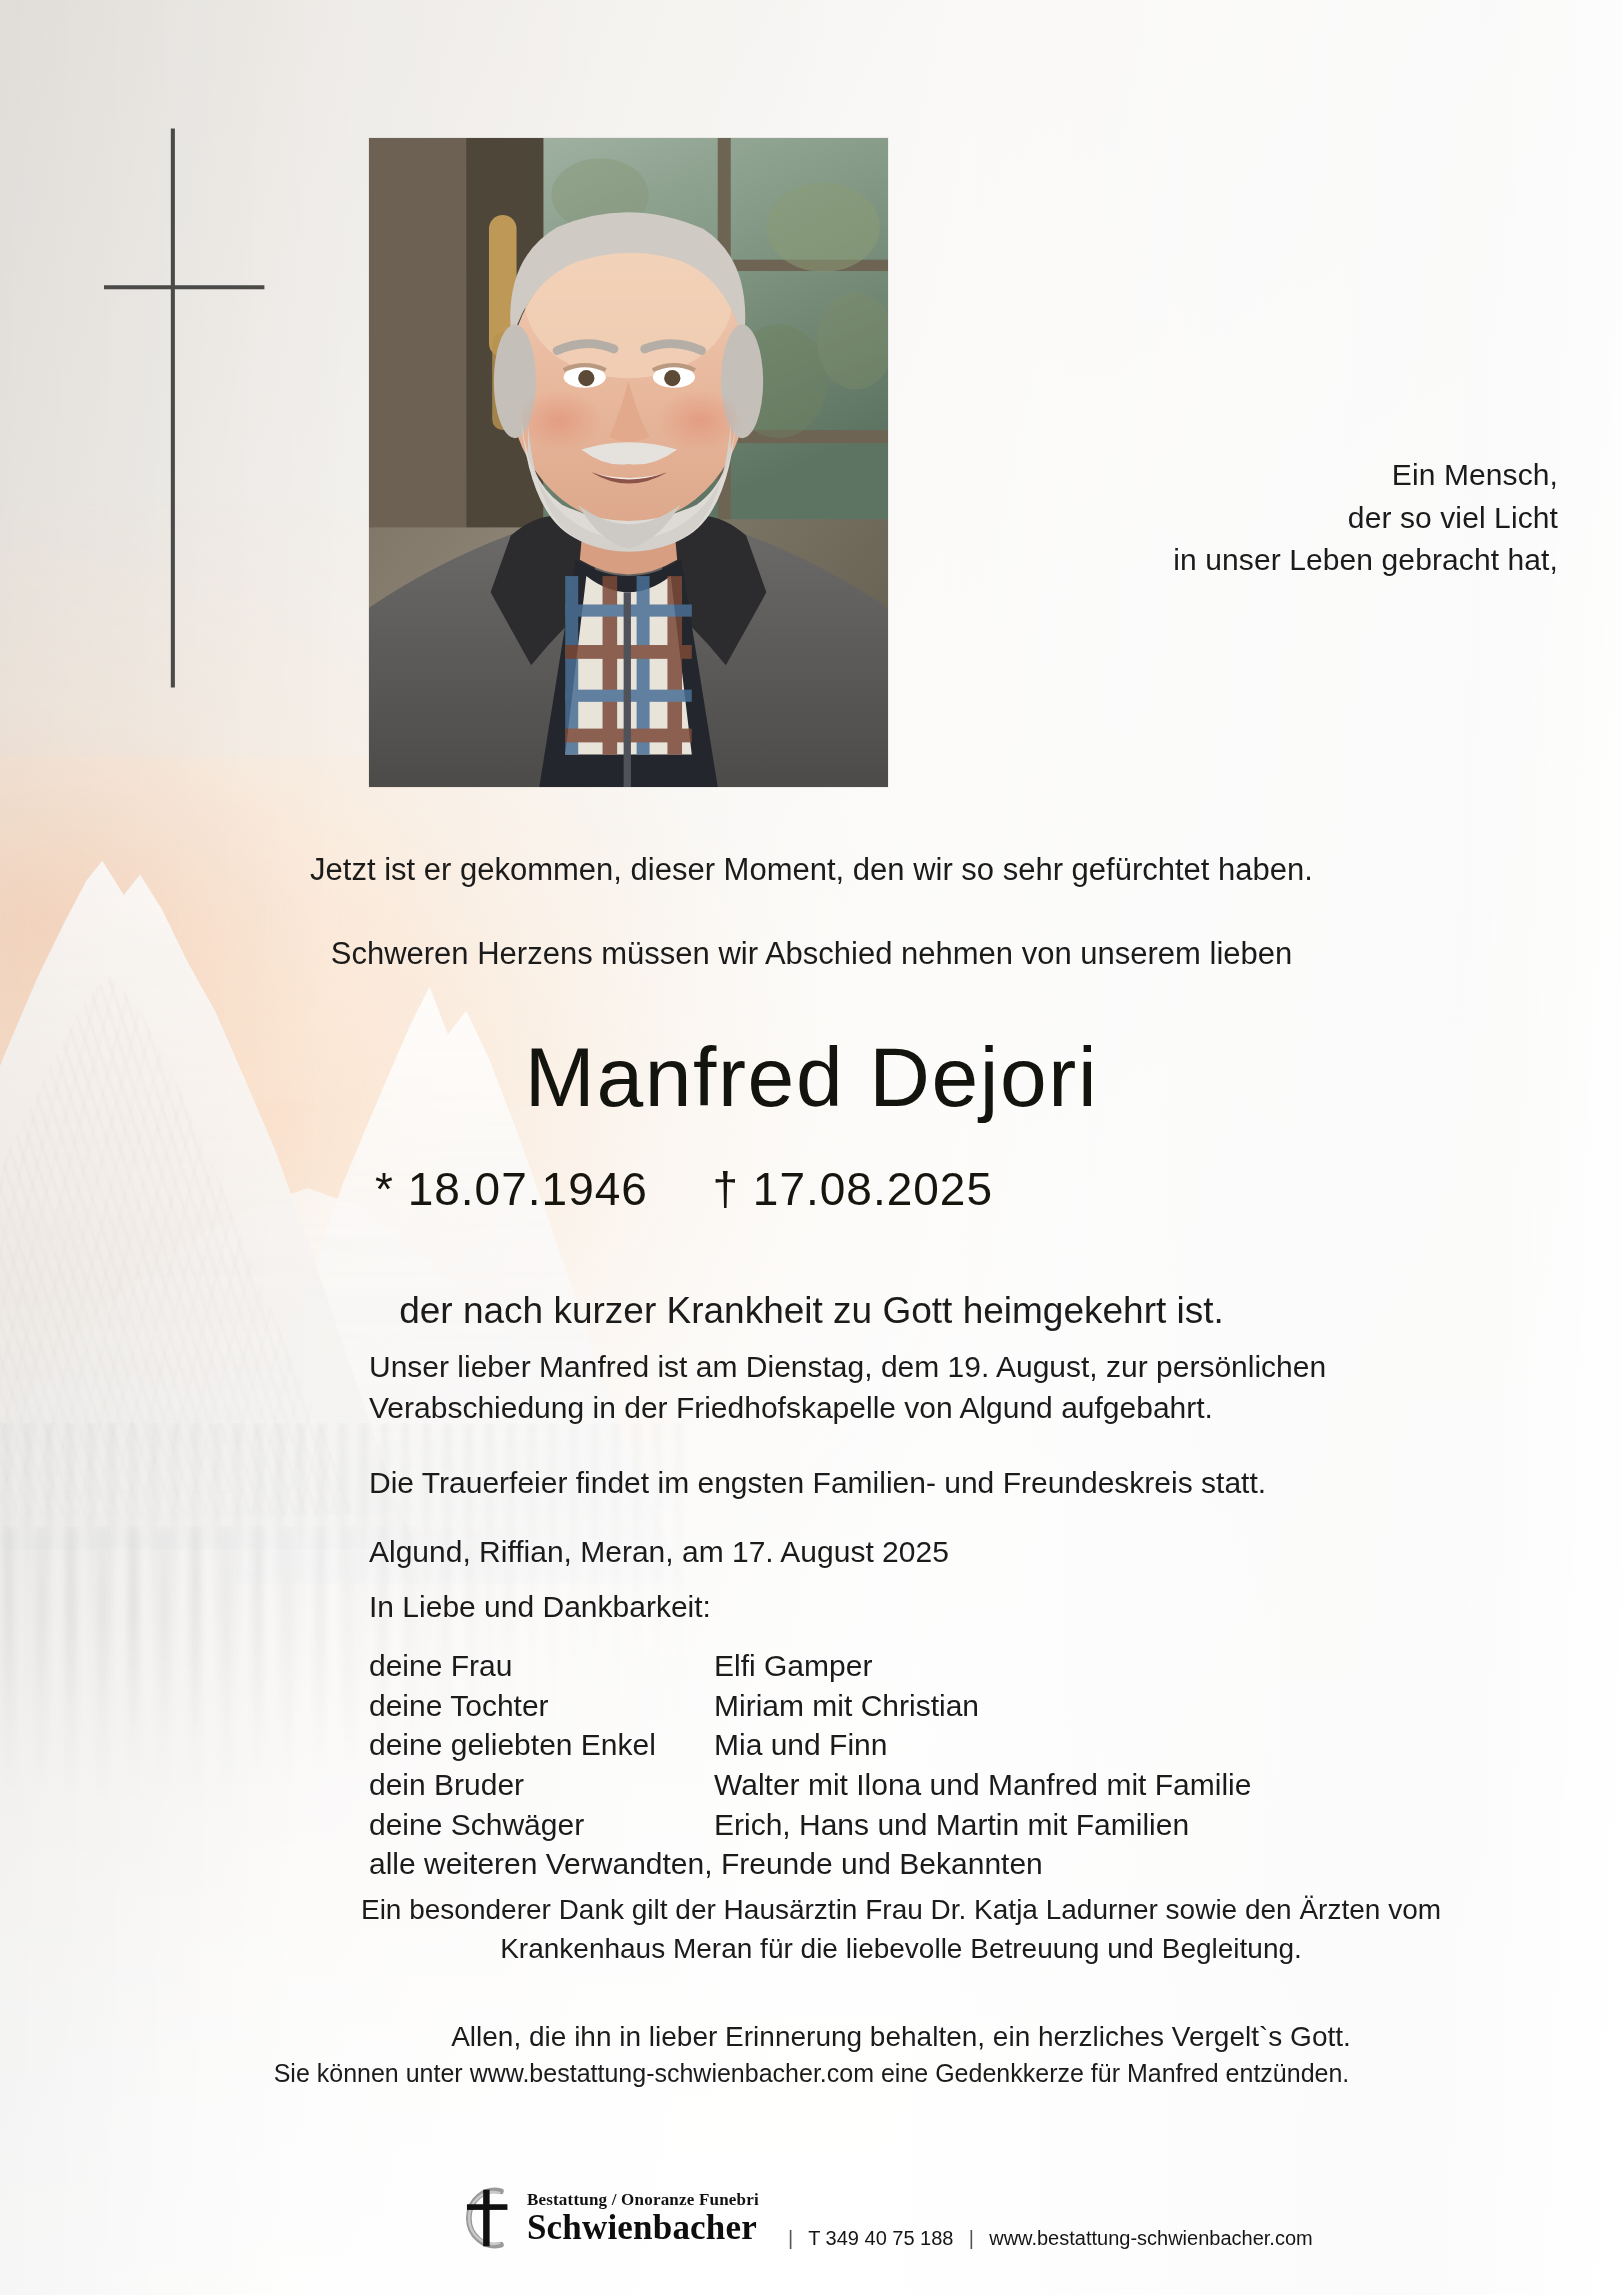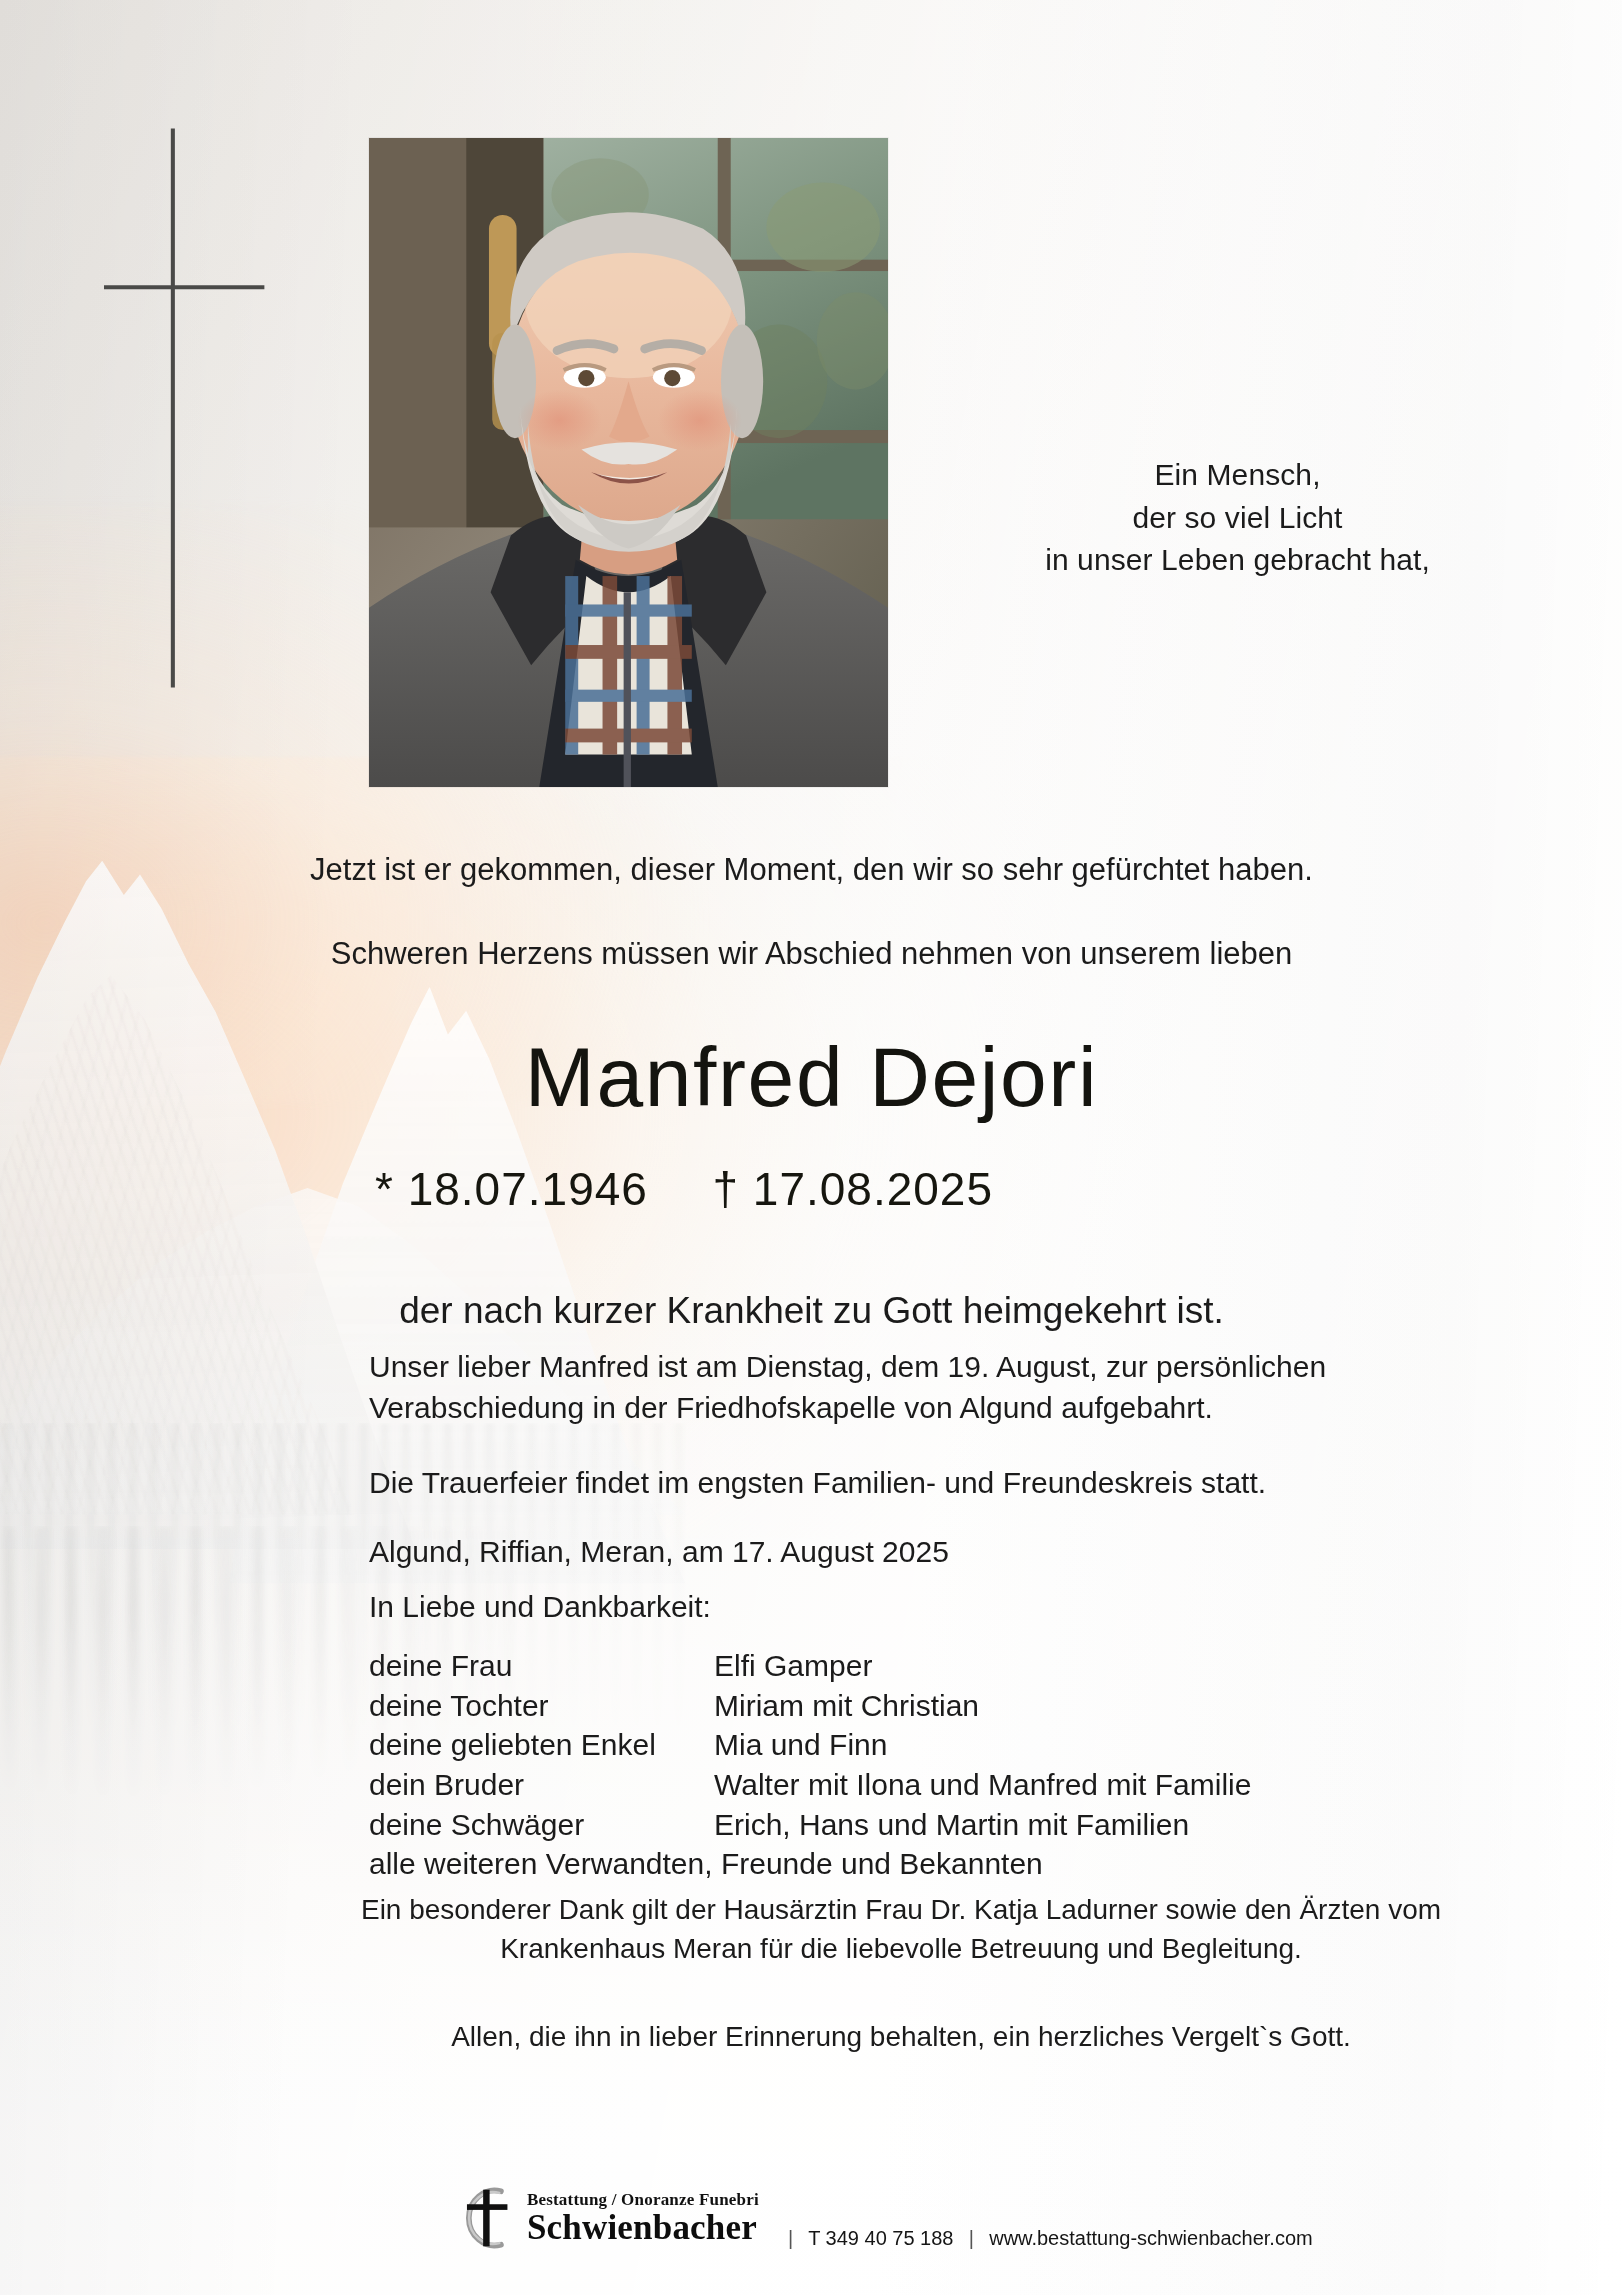--- a/index.html
+++ b/index.html
@@ -251,21 +251,21 @@
     box-shadow: 0 0 0 0.8px rgba(0,0,0,0.06);
   }
   .portrait svg { display: block; width: 100%; height: 100%; }
 
   
   .poem {
     position: absolute;
     left: 917px;
     top: 454px;
     width: 641px;
-    text-align: center;
+    text-align: right;
     font-size: 30px;
     line-height: 1.42;
     letter-spacing: 0.1px;
     color: #1b1b1b;
   }
   .poem div { white-space: nowrap; }
 
   
   .intro {
     position: absolute;
@@ -606,20 +606,21 @@
       </div>
 
       <div class="fam-all">alle weiteren Verwandten, Freunde und Bekannten</div>
     </div>
 
     <div class="thanks">
       <div class="p1">Ein besonderer Dank gilt der Hausärztin Frau Dr. Katja Ladurner sowie den Ärzten vom Krankenhaus Meran für die liebevolle Betreuung und Begleitung.</div>
       <div class="p2">Allen, die ihn in lieber Erinnerung behalten, ein herzliches Vergelt`s Gott.</div>
     </div>
 
+    <div class="candle-line">Sie können unter www.bestattung-schwienbacher.com eine Gedenkkerze für Manfred entzünden.</div>
 
     <div class="footer">
       <div class="logo-mark">
         <svg width="68" height="70" viewBox="0 0 84 86">
           <path d="M 58 10 A 32 34 0 1 0 58 76" stroke="#9a9a9a" stroke-width="7" fill="none" stroke-linecap="round"></path>
           <path d="M 56 12 A 30 32 0 1 0 56 74" stroke="#c9c9c9" stroke-width="3" fill="none" stroke-linecap="round"></path>
           <rect x="36" y="8" width="8" height="70" fill="#111111"></rect>
           <rect x="16" y="26" width="50" height="7" fill="#111111"></rect>
         </svg>
       </div>

